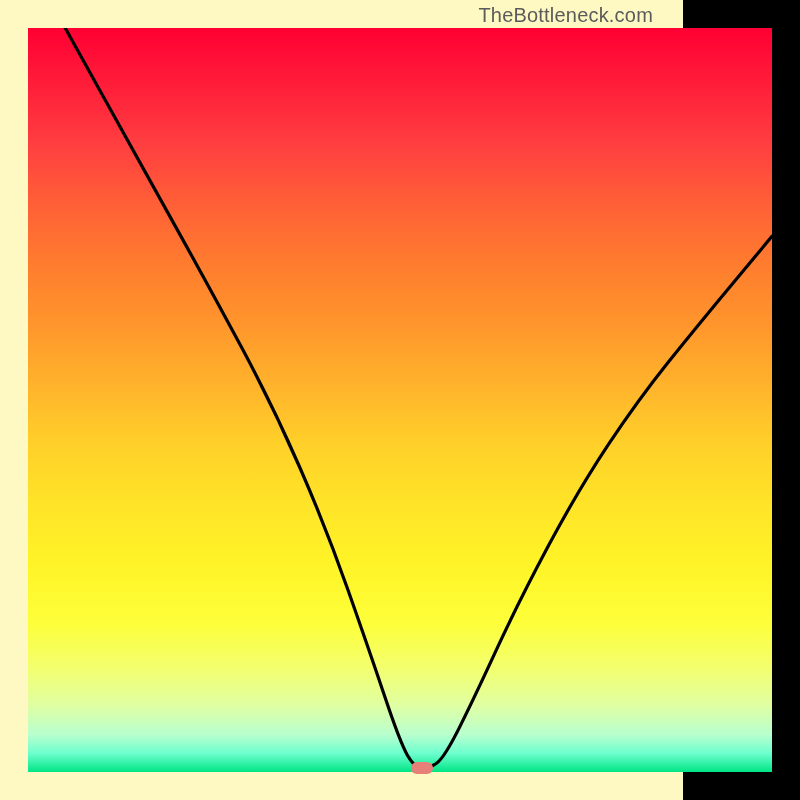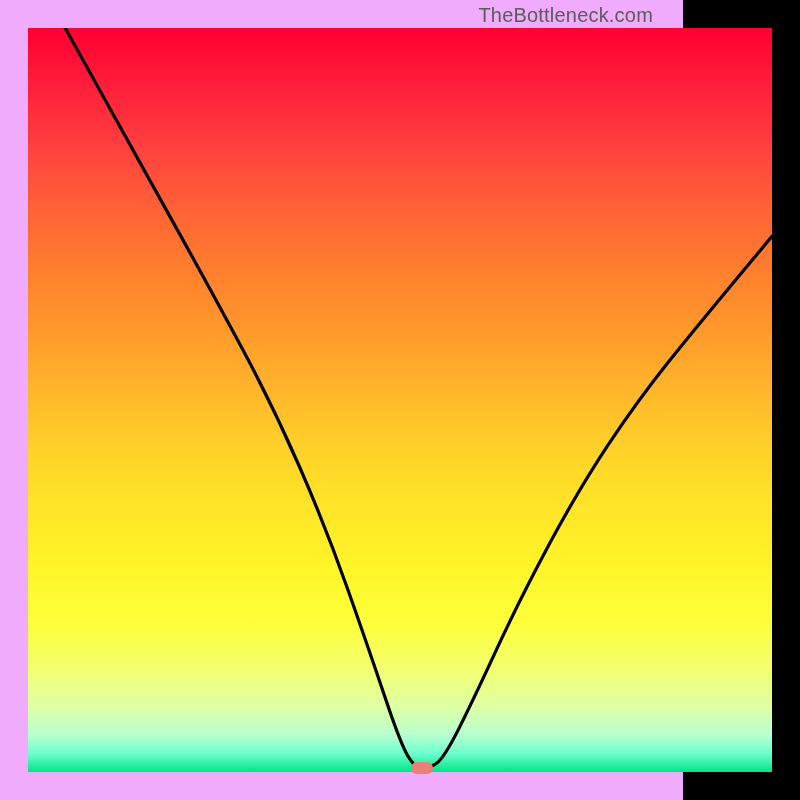--- a/index.html
+++ b/index.html
@@ -8,21 +8,21 @@
     width: 800px;
     height: 800px;
     background: #000;
     overflow: hidden;
     font-family: Arial, Helvetica, sans-serif;
   }
   .frame {
     position: relative;
     width: 683px;
     height: 800px;
-    background: #f0abfc;
+    background: #fef9c3;
   }
   .plot {
     position: absolute;
     left: 28px;
     top: 28px;
     width: 744px;
     height: 744px;
     background: linear-gradient(
       to bottom,
       #ff0033 0%,

